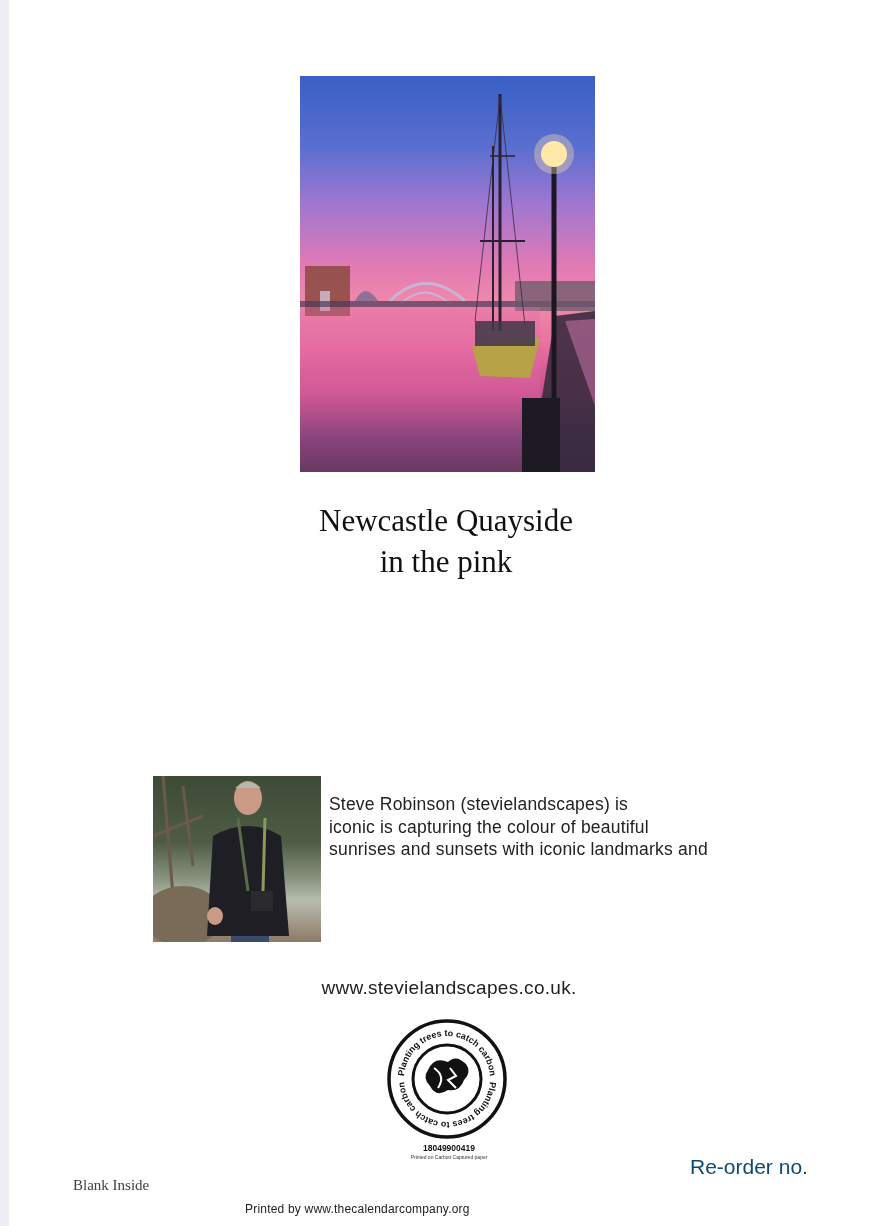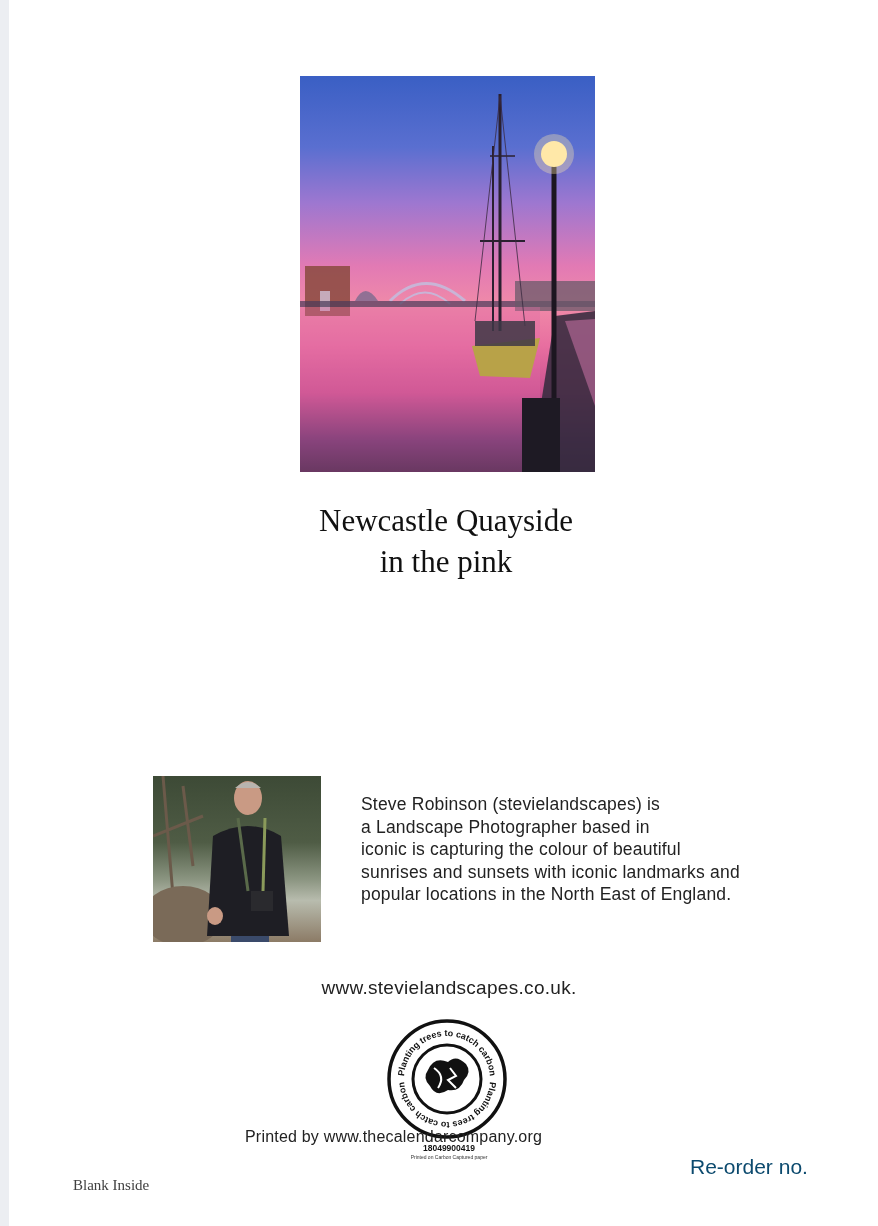--- a/index.html
+++ b/index.html
@@ -4,27 +4,27 @@
 <style>
   html,body{margin:0;padding:0;}
   body{width:878px;height:1226px;background:#ffffff;position:relative;overflow:hidden;font-family:"Liberation Sans",sans-serif;color:#1a1a1a;}
   .left-edge{position:absolute;left:0;top:0;width:9px;height:1226px;background:#eceef2;}
   .photo{position:absolute;left:300px;top:76px;width:295px;height:396px;overflow:hidden;
     background:linear-gradient(180deg,#3a5fc4 0%,#5a6fd0 18%,#9d77d0 32%,#e27ab4 48%,#f08aa8 58%,#e86fa0 68%,#c9508e 80%,#5a2f66 92%,#2a1e3d 100%);}
   .photo svg{position:absolute;left:0;top:0;}
   .title{position:absolute;left:0;width:892px;top:500px;text-align:center;font-family:"Liberation Serif","DejaVu Serif",serif;font-size:31px;line-height:41px;color:#111;}
   .portrait{position:absolute;left:153px;top:776px;width:168px;height:166px;overflow:hidden;
     background:linear-gradient(180deg,#3d4a36 0%,#4f5c45 40%,#8a9480 62%,#b8bcae 75%,#8c7b66 100%);}
-  .bio{position:absolute;left:329px;top:793px;width:440px;font-size:17.5px;line-height:22.5px;color:#222;letter-spacing:0.2px;margin-left:32px;}
+  .bio{position:absolute;left:329px;top:793px;width:440px;font-size:17.5px;line-height:22.5px;color:#222;letter-spacing:0.2px;}
   .website{position:absolute;left:0;width:898px;top:977px;text-align:center;font-size:19px;color:#222;letter-spacing:0.3px;}
   .seal{position:absolute;left:386px;top:1018px;width:122px;height:122px;}
   .seal-id{position:absolute;left:0;width:898px;top:1143px;text-align:center;font-size:8.5px;font-weight:bold;color:#111;}
   .seal-sub{position:absolute;left:0;width:898px;top:1154px;text-align:center;font-size:5px;color:#333;}
   .blank{position:absolute;left:73px;top:1177px;font-family:"Liberation Serif","DejaVu Serif",serif;font-size:15px;color:#404040;}
-  .printed{position:absolute;left:245px;top:1128px;font-size:16px;color:#222;letter-spacing:0.2px;}
+  .printed{position:absolute;left:245px;top:1202px;font-size:12px;color:#222;letter-spacing:0.2px;}
   .reorder{position:absolute;left:690px;top:1153px;width:160px;font-size:21px;line-height:27px;color:#0c4a6e;}
 </style>
 </head>
 <body>
 
 <div class="left-edge"></div>
 
 <div class="photo">
   <svg width="295" height="396" viewBox="0 0 295 396">
 
@@ -76,24 +76,22 @@
     <rect x="78" y="160" width="38" height="6" fill="#3a4a6a"></rect>
     <rect x="98" y="115" width="22" height="20" fill="#2a2a2e"></rect>
     <line x1="85" y1="42" x2="95" y2="115" stroke="#5a6a4a" stroke-width="3"></line>
     <line x1="112" y1="42" x2="110" y2="115" stroke="#8a9a5a" stroke-width="3"></line>
     <ellipse cx="62" cy="140" rx="8" ry="9" fill="#c99a84"></ellipse>
   </svg>
 </div>
 
 <div class="bio">
   <div>Steve Robinson (stevielandscapes) is</div>
-  <div>a Landscape Photographer based in</div>
   <div>iconic is capturing the colour of beautiful</div>
   <div>sunrises and sunsets with iconic landmarks and</div>
-  <div>popular locations in the North East of England.</div>
 </div>
 
 <div class="website">www.stevielandscapes.co.uk.</div>
 
 <div class="seal">
   <svg width="122" height="122" viewBox="0 0 122 122">
     <defs>
       <path id="ringTop" d="M 18 61 A 43 43 0 0 1 104 61"></path>
       <path id="ringBot" d="M 104 61 A 43 43 0 0 1 18 61"></path>
     </defs>

